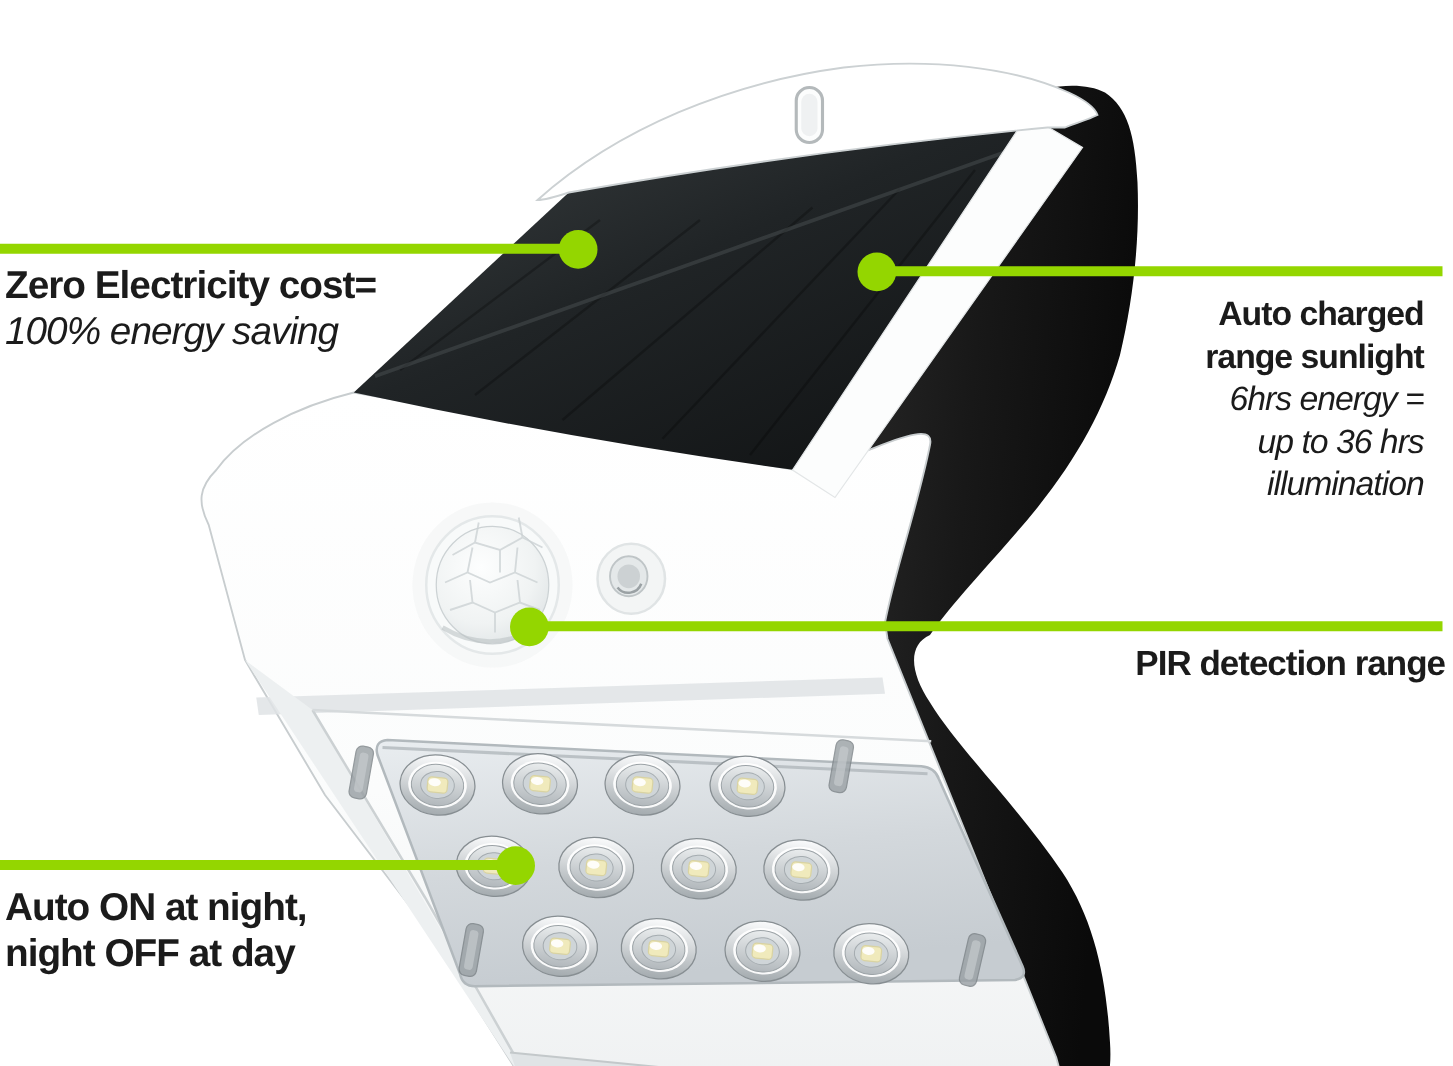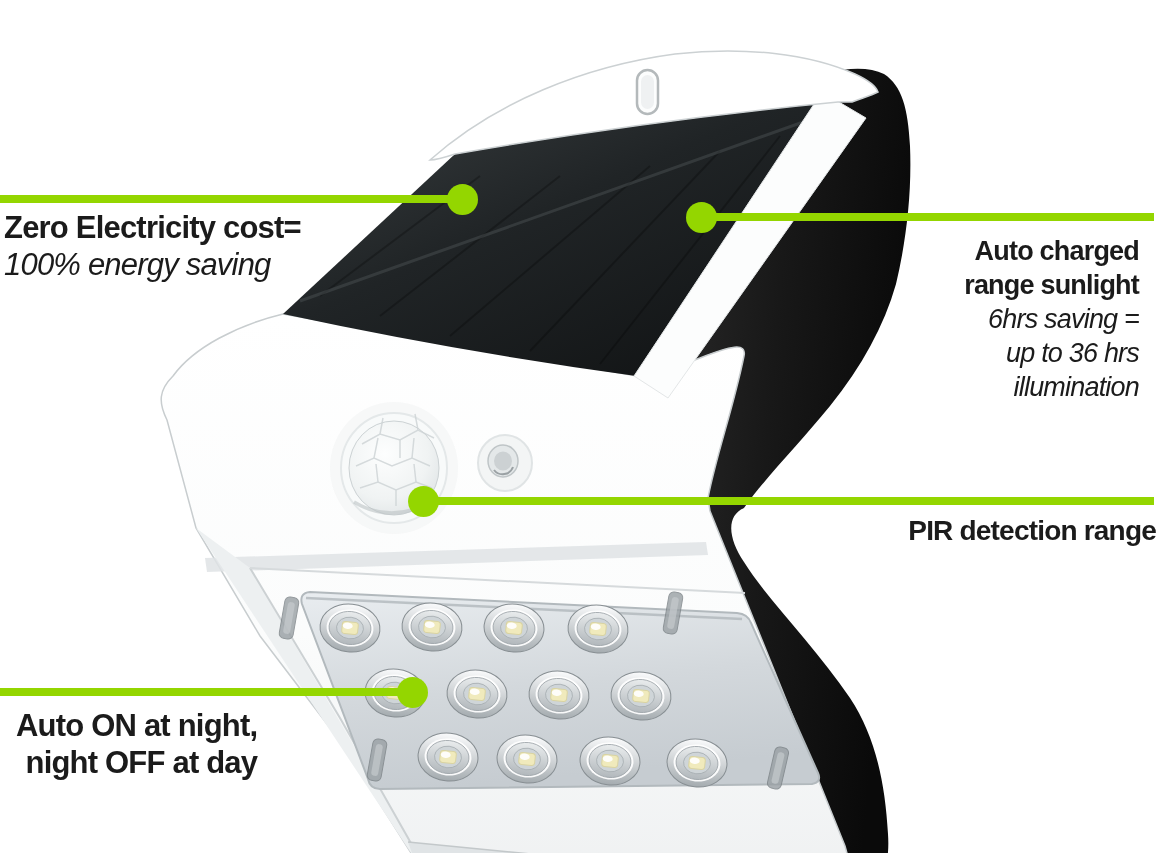--- a/index.html
+++ b/index.html
@@ -19,21 +19,21 @@
   .line-3{left:424px;top:451px;width:730px;}
   .dot-3{left:408px;top:440px;}
   .line-4{left:0;top:642px;width:412px;}
   .dot-4{left:397px;top:631px;}
   
   .callout-text{position:absolute;color:#1b1b1b;letter-spacing:-0.8px;}
   .callout-text div{white-space:nowrap;}
   .ct-1{left:4px;top:163px;text-align:left;font-size:31px;line-height:37px;}
   .ct-2{right:23px;top:188px;text-align:right;font-size:27px;line-height:34px;}
   .ct-3{right:6px;top:467px;text-align:right;font-size:28px;line-height:35px;}
-  .ct-4{left:16px;top:661px;text-align:right;font-size:31px;line-height:37px;}
+  .ct-4{left:4px;top:661px;text-align:left;font-size:31px;line-height:37px;}
   .b{font-weight:700;}
   .r{font-weight:400;font-style:italic;}
 </style>
 </head>
 <body>
 
 <div class="stage">
 
   <svg class="product-svg" width="1162" height="853" viewBox="0 0 1162 853">
     <defs>
@@ -203,21 +203,21 @@
   <div class="callout-text ct-1">
     <div class="b">Zero Electricity cost=</div>
     <div class="r">100% energy saving</div>
   </div>
 
   <div class="callout-line line-2"></div>
   <div class="callout-dot dot-2"></div>
   <div class="callout-text ct-2">
     <div class="b">Auto charged</div>
     <div class="b">range sunlight</div>
-    <div class="r">6hrs saving =</div>
+    <div class="r">6hrs energy =</div>
     <div class="r">up to 36 hrs</div>
     <div class="r">illumination</div>
   </div>
 
   <div class="callout-line line-3"></div>
   <div class="callout-dot dot-3"></div>
   <div class="callout-text ct-3">
     <div class="b">PIR detection range</div>
   </div>
 

